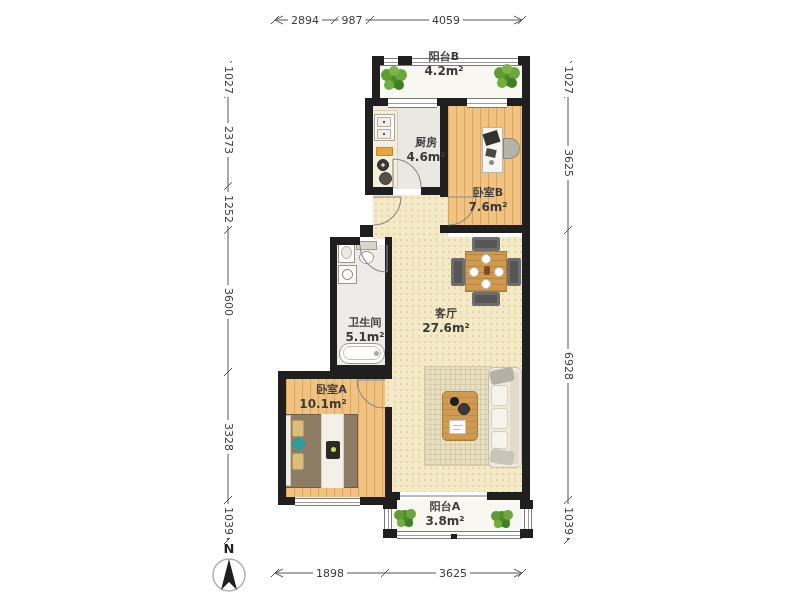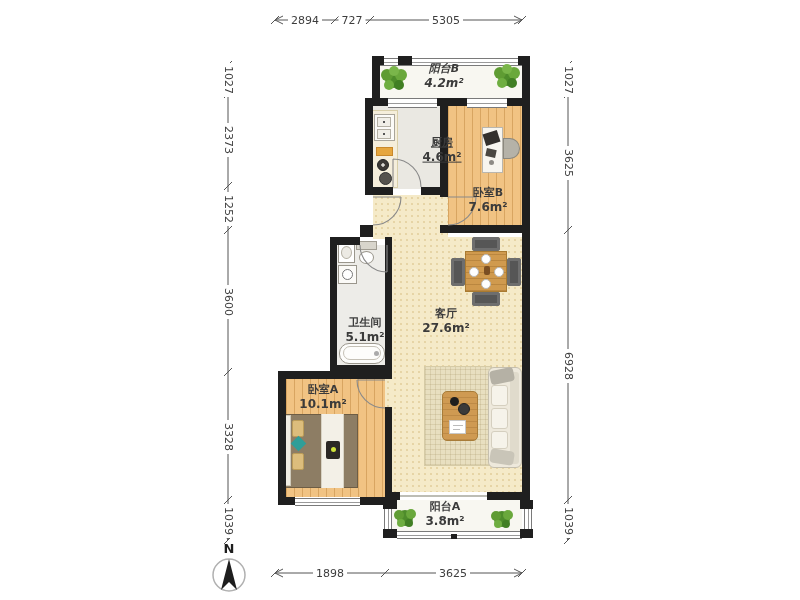--- a/index.html
+++ b/index.html
@@ -221,56 +221,56 @@
       <path d="M564,73 L568,65 L572,73 M564,532 L568,540 L572,532"></path>
     </g>
 
     <g>
       <circle cx="229" cy="575" r="16" fill="#fff" stroke="#b0b0b0" stroke-width="1.5"></circle>
       <path d="M229,559 L237,590 L229,582 L221,590 Z" fill="#1e1e1e"></path>
     </g>
   </svg>
 
   <span class="dim" style="left:305px;top:20px;">2894</span>
-  <span class="dim" style="left:352px;top:20px;">727</span>
-  <span class="dim" style="left:446px;top:20px;">5305</span>
+  <span class="dim" style="left:352px;top:20px;">987</span>
+  <span class="dim" style="left:446px;top:20px;">4059</span>
   <span class="dim" style="left:330px;top:573px;">1898</span>
   <span class="dim" style="left:453px;top:573px;">3625</span>
   <span class="dim v" style="left:228px;top:80px;">1027</span>
   <span class="dim v" style="left:228px;top:140px;">2373</span>
   <span class="dim v" style="left:228px;top:209px;">1252</span>
   <span class="dim v" style="left:228px;top:302px;">3600</span>
   <span class="dim v" style="left:228px;top:437px;">3328</span>
   <span class="dim v" style="left:228px;top:521px;">1039</span>
   <span class="dim v" style="left:568px;top:80px;">1027</span>
   <span class="dim v" style="left:568px;top:163px;">3625</span>
   <span class="dim v" style="left:568px;top:366px;">6928</span>
   <span class="dim v" style="left:568px;top:521px;">1039</span>
 
-  <div class="room-label" style="left:444px;top:76px;font-style:italic;">
+  <div class="room-label" style="left:444px;top:64px;">
     <span class="nm">阳台B</span>
     <span class="ar">4.2m²</span>
   </div>
-  <div class="room-label" style="left:442px;top:150px;text-decoration:underline;">
+  <div class="room-label" style="left:426px;top:150px;">
     <span class="nm">厨房</span>
     <span class="ar">4.6m²</span>
   </div>
   <div class="room-label" style="left:488px;top:200px;">
     <span class="nm">卧室B</span>
     <span class="ar">7.6m²</span>
   </div>
   <div class="room-label" style="left:446px;top:321px;">
     <span class="nm">客厅</span>
     <span class="ar">27.6m²</span>
   </div>
   <div class="room-label" style="left:365px;top:330px;">
     <span class="nm">卫生间</span>
     <span class="ar">5.1m²</span>
   </div>
-  <div class="room-label" style="left:323px;top:397px;">
+  <div class="room-label" style="left:323px;top:397px;align-items:flex-end;">
     <span class="nm">卧室A</span>
     <span class="ar">10.1m²</span>
   </div>
   <div class="room-label" style="left:445px;top:514px;">
     <span class="nm">阳台A</span>
     <span class="ar">3.8m²</span>
   </div>
 
   <span id="north-label">N</span>
 

